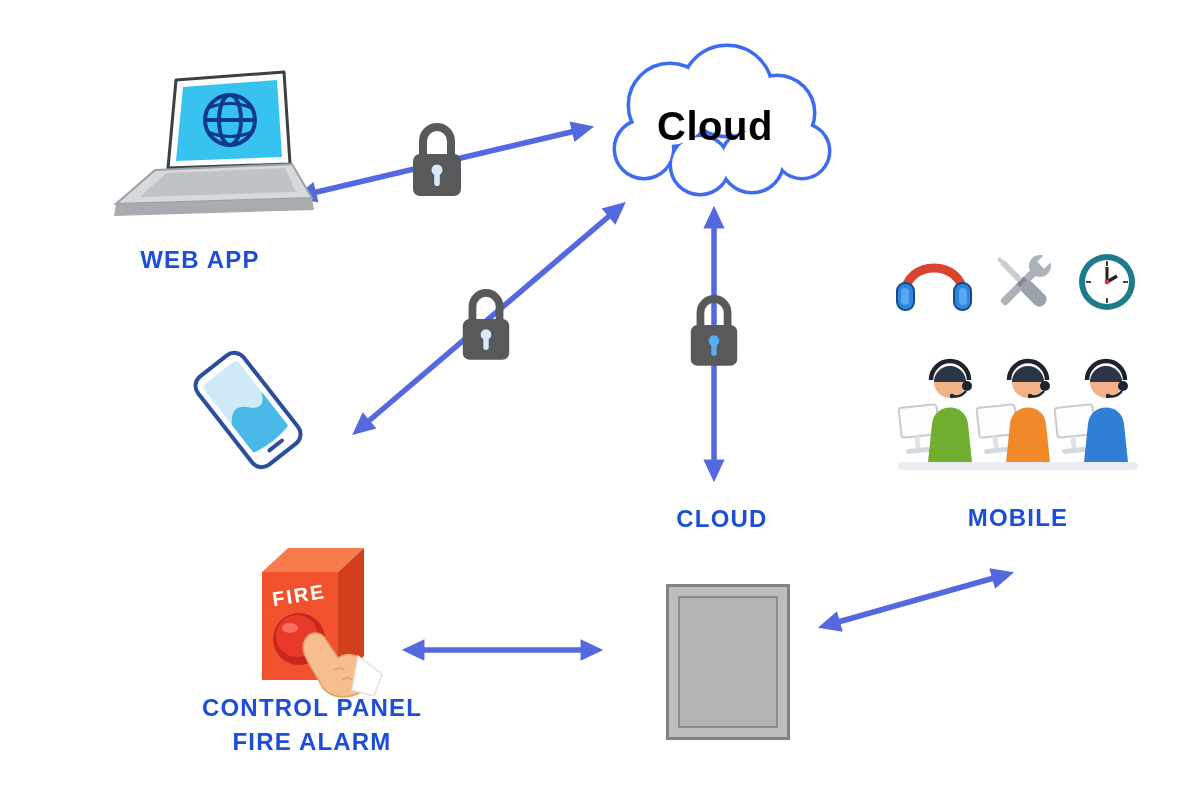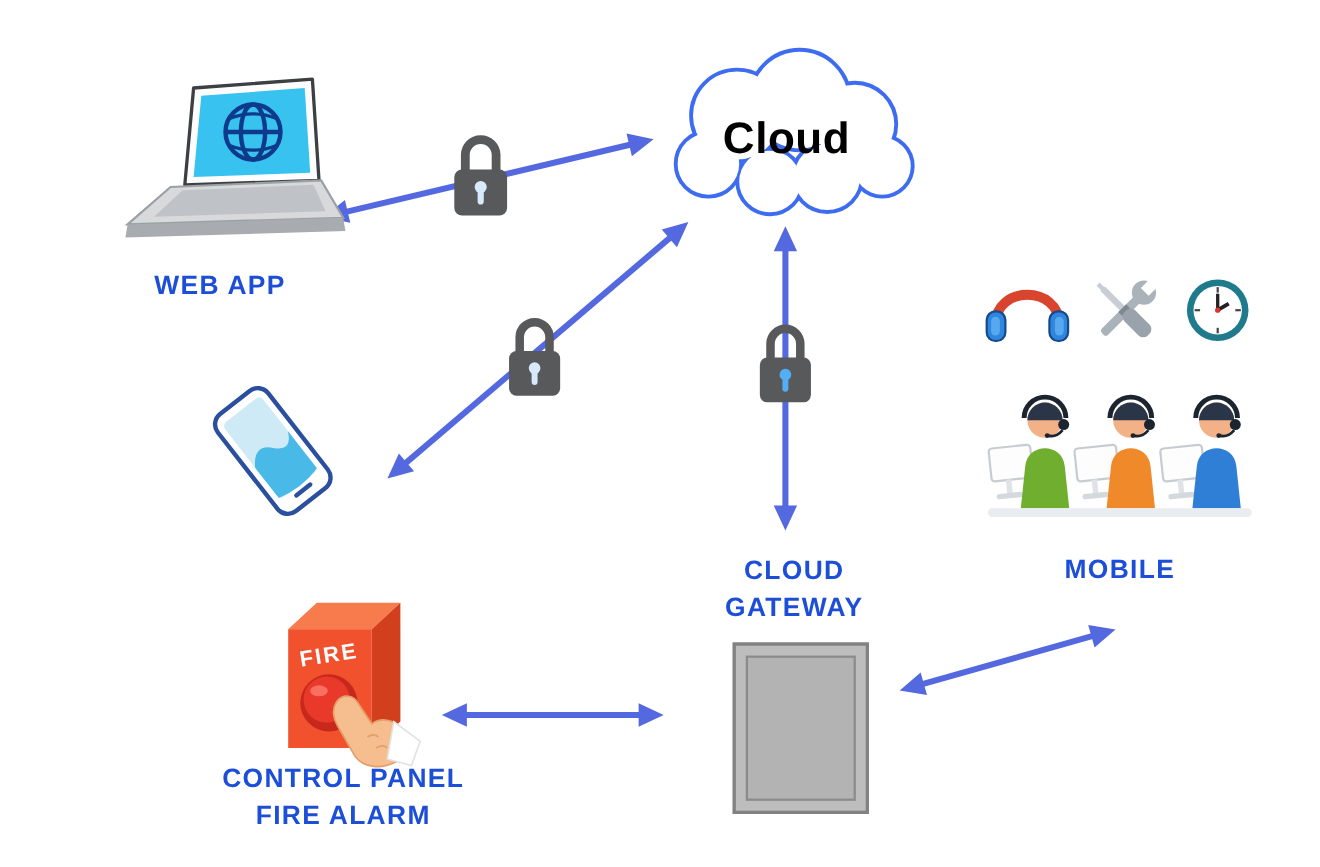--- a/index.html
+++ b/index.html
@@ -123,21 +123,20 @@
       <polygon points="108,118 132,136 124,158 102,152" fill="#ffffff" stroke="#e2e2e2" stroke-width="1.5"></polygon>
     </g>
   </svg>
   <div class="label" style="left:142px; top:691px; width:340px;">
     <span>CONTROL PANEL</span>
     <span>FIRE ALARM</span>
   </div>
 
   <div class="label" style="left:622px; top:502px; width:200px;">
     <span>CLOUD</span>
-    <span>GATEWAY</span>
   </div>
   <div class="abs gw-outer" style="left:666px; top:584px; width:124px; height:156px;">
     <div class="gw-inner"></div>
   </div>
 
   <svg class="abs icon" style="left:893px; top:249px;" width="82" height="64" viewBox="0 0 82 64">
     <path d="M12,46 C12,10 70,10 70,46" fill="none" stroke="#d9442f" stroke-width="9" stroke-linecap="round"></path>
     <rect x="4" y="34" width="17" height="27" rx="8" fill="#2e86de" stroke="#174a8b" stroke-width="2"></rect>
     <rect x="61" y="34" width="17" height="27" rx="8" fill="#2e86de" stroke="#174a8b" stroke-width="2"></rect>
     <rect x="8" y="39" width="8" height="17" rx="4" fill="#57a8ef"></rect>

